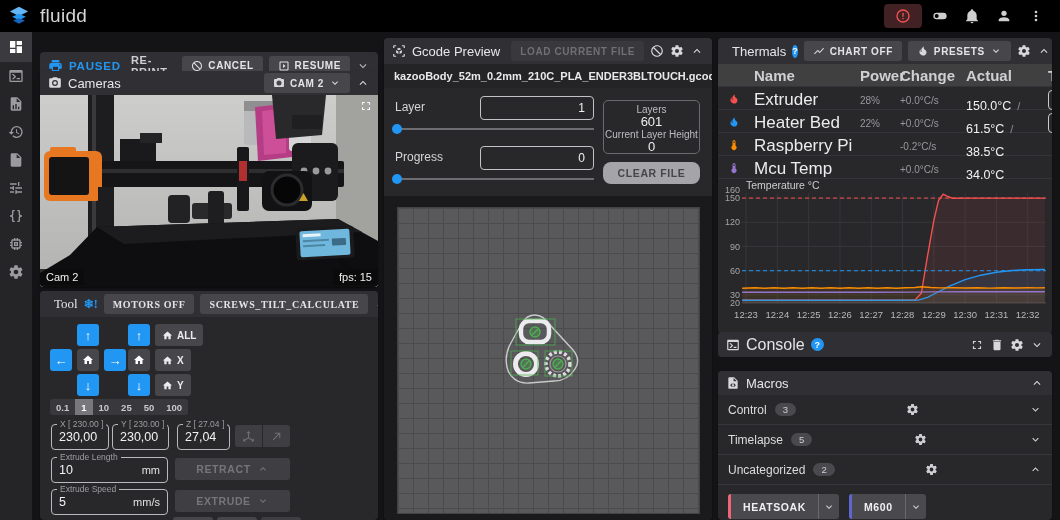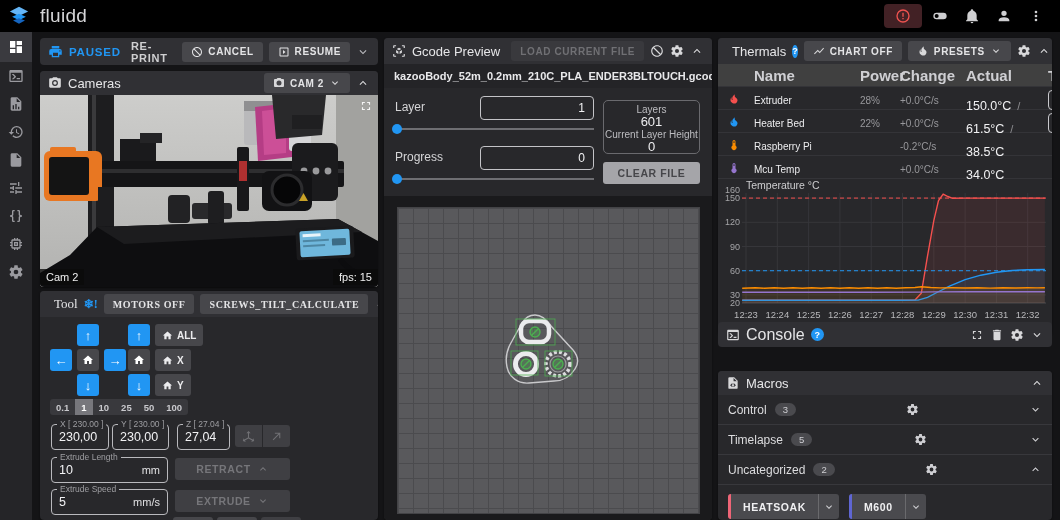--- a/index.html
+++ b/index.html
@@ -26,21 +26,21 @@
   .phead svg{width:14px;height:14px;color:#d8d8da;}
   .btn{background:#47474b;border-radius:3px;height:20px;display:inline-flex;align-items:center;gap:5px;
        padding:0 9px;font-size:10px;font-weight:bold;letter-spacing:.6px;color:#e4e4e6;white-space:nowrap;}
   .btn svg{width:12px;height:12px;}
   .btn.disabled{background:#39393d;color:#707074;}
   .chev{color:#b9b9bd;display:inline-flex;}
   .chev svg{width:14px;height:14px;}
   .help-badge{width:13px;height:13px;border-radius:50%;background:#2196f3;color:#fff;font-size:9px;font-weight:bold;
        display:inline-flex;align-items:center;justify-content:center;}
   
-  #status-bar{left:40px;top:38px;width:338px;height:27px;background:#303034;border-radius:4px;
+  #status-bar{left:40px;top:52px;width:338px;height:27px;background:#303034;border-radius:4px;
        display:flex;align-items:center;padding:0 8px;box-sizing:border-box;gap:10px;}
   #status-state{color:#2196f3;font-weight:bold;font-size:11.5px;letter-spacing:.8px;display:flex;align-items:center;gap:6px;}
   #status-state svg{width:15px;height:15px;}
   #reprint{color:#cfcfd1;font-weight:bold;font-size:11px;letter-spacing:.8px;}
   #status-right{margin-left:auto;display:flex;align-items:center;gap:6px;}
   
   #cameras{left:40px;top:71px;width:338px;height:216px;}
   #cam-img{position:relative;width:338px;height:192px;background:#bdbdbb;}
   .cam-chip{position:absolute;background:rgba(10,10,10,.78);color:#f0f0f0;font-size:11px;padding:2px 6px;}
   #cam-fs{position:absolute;right:5px;top:4px;color:#fff;opacity:.9;}
@@ -76,44 +76,44 @@
        font-size:11px;font-weight:bold;color:#e9e9eb;}
   #gcode-controls{position:relative;height:108px;padding-left:20px;}
   .gc-label{position:absolute;font-size:12px;color:#d5d5d7;}
   .gc-input{position:absolute;width:112px;height:22px;border:1px solid #c3c3c7;border-radius:4px;}
   .gc-input span{position:absolute;right:8px;top:50%;transform:translateY(-50%);font-size:12px;color:#f0f0f2;}
   .slider{position:absolute;height:2px;background:#6e6e72;}
   .slider .thumb{position:absolute;left:-2px;top:-4px;width:10px;height:10px;border-radius:50%;background:#2196f3;}
   #layersbox{position:absolute;left:219px;top:12px;width:97px;height:54px;border:1px solid #6a6a6e;border-radius:5px;
        text-align:center;font-size:10px;color:#bdbdc1;padding-top:3px;box-sizing:border-box;line-height:12px;}
   #layersbox .big{font-size:13px;color:#ededef;}
-  #clearfile{position:absolute;left:219px;top:74px;width:97px;height:22px;background:#a5a5a9;border-radius:3px;
+  #clearfile{position:absolute;left:219px;top:74px;width:97px;height:22px;background:#a5a5a9;border-radius:8px;
        color:#46464a;font-size:10.5px;font-weight:bold;letter-spacing:.6px;display:flex;align-items:center;justify-content:center;}
   #viewer{position:relative;height:324px;background:#1a1a1c;}
   #bedgrid{position:absolute;left:13px;top:11px;width:301px;height:305px;background:#59595c;
       background-image:linear-gradient(#4b4b4e 1px,transparent 1px),linear-gradient(90deg,#4b4b4e 1px,transparent 1px);
       background-size:15px 15px;border:1px solid #434346;}
   #gobj{position:absolute;left:120px;top:115px;}
   
   #thermals{left:718px;top:38px;width:334px;height:296px;}
   #thermals .phead{height:26px;}
   #therm-table{font-size:11px;}
   .trow{display:grid;grid-template-columns:26px 106px 40px 66px 82px 1fr;align-items:center;height:22px;
         border-bottom:1px solid #343438;padding:0 8px 0 10px;}
   .trow.head{height:22px;color:#cfcfd3;font-weight:bold;font-size:15px;background:#404040;}
   .trow .ticon svg{width:12px;height:12px;}
-  .trow .tname{color:#ececee;font-size:10px;}
+  .trow .tname{color:#ececee;font-size:17px;}
   .trow .tpow,.trow .tchg{color:#98989c;font-size:10px;}
   .trow .tact{color:#f2f2f4;font-size:12.5px;white-space:nowrap;margin-top:12px;}
   .trow .tact .slash{color:#8e8e92;margin-left:6px;font-size:11px;}
   .tinput{width:52px;height:18px;border:1px solid #c9c9cd;border-radius:4px;display:flex;align-items:center;
         justify-content:space-between;padding:0 6px;margin-left:auto;}
   #chartwrap{position:relative;}
   
-  #console{left:718px;top:322px;width:334px;height:25px;background:#303034;border-radius:4px;
+  #console{left:718px;top:332px;width:334px;height:25px;background:#303034;border-radius:4px;
         display:flex;align-items:center;padding:0 8px;box-sizing:border-box;gap:6px;}
   #console svg{width:14px;height:14px;color:#d8d8da;}
   
   #macros{left:718px;top:371px;width:334px;height:149px;}
   .mgroup{display:flex;align-items:center;height:29px;padding:0 10px;border-bottom:1px solid #38383c;gap:8px;}
   .mgroup .mlabel{font-size:12px;color:#dcdcde;}
   .mbadge{background:#4a4a4e;border-radius:9px;padding:1px 8px;font-size:9.5px;color:#cfcfd3;}
   .mgroup svg{width:13px;height:13px;color:#cfcfd3;}
   .mgroup .chev{margin-left:auto;}
   #macro-btns{display:flex;gap:10px;padding:9px 10px;}

